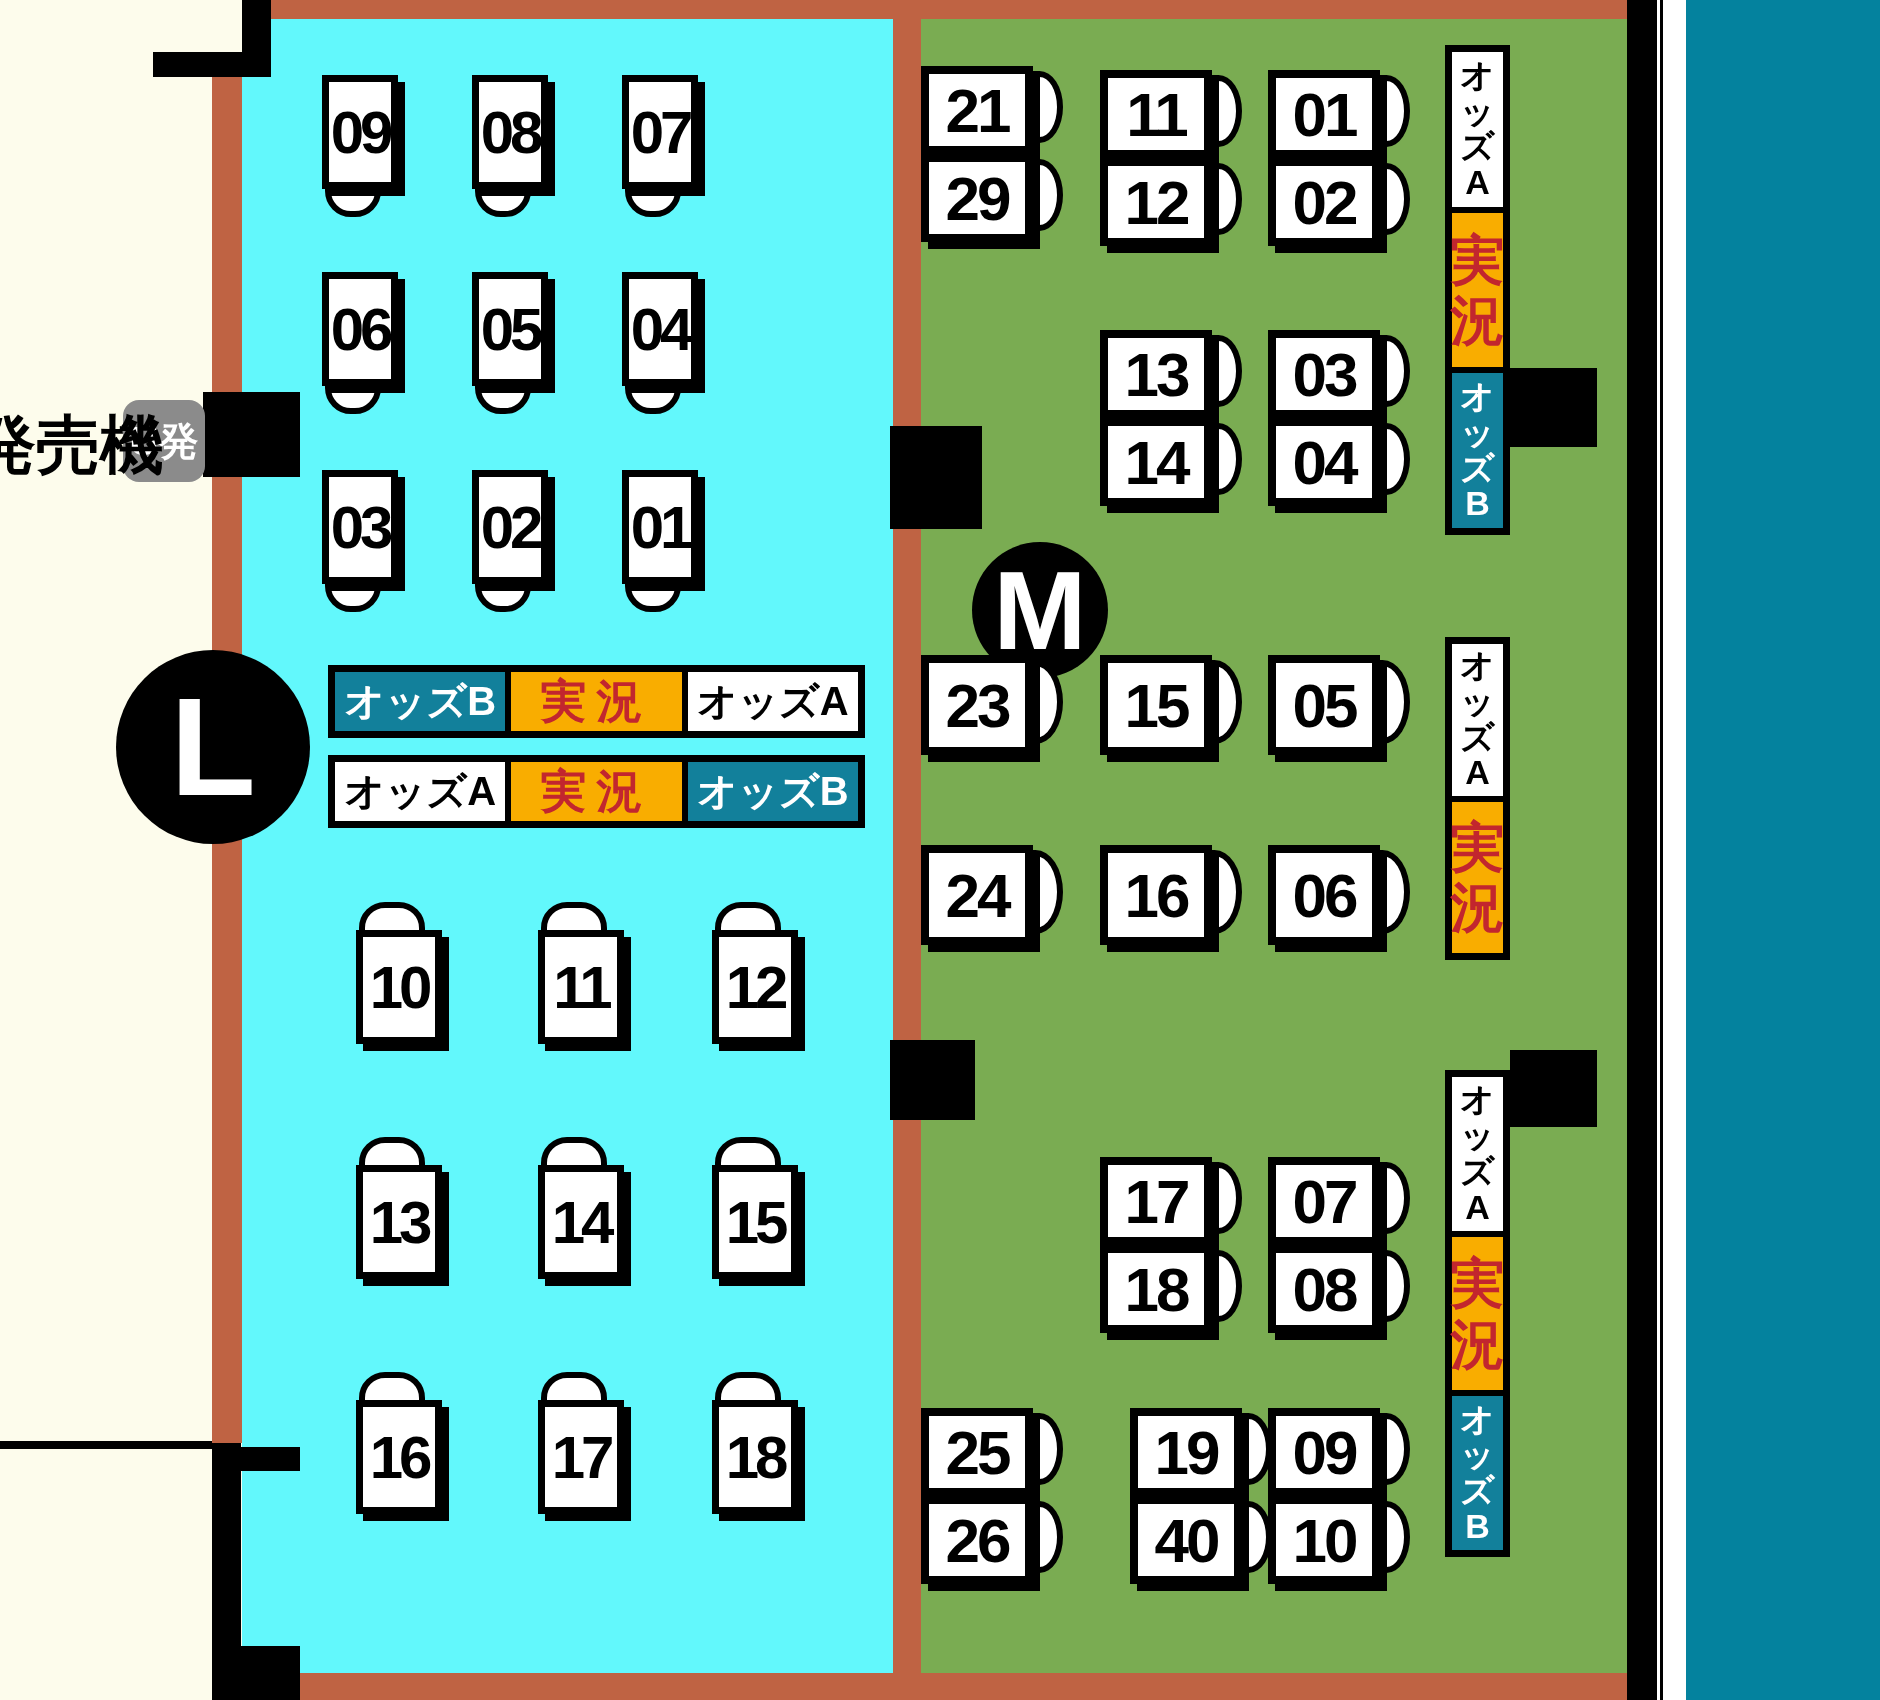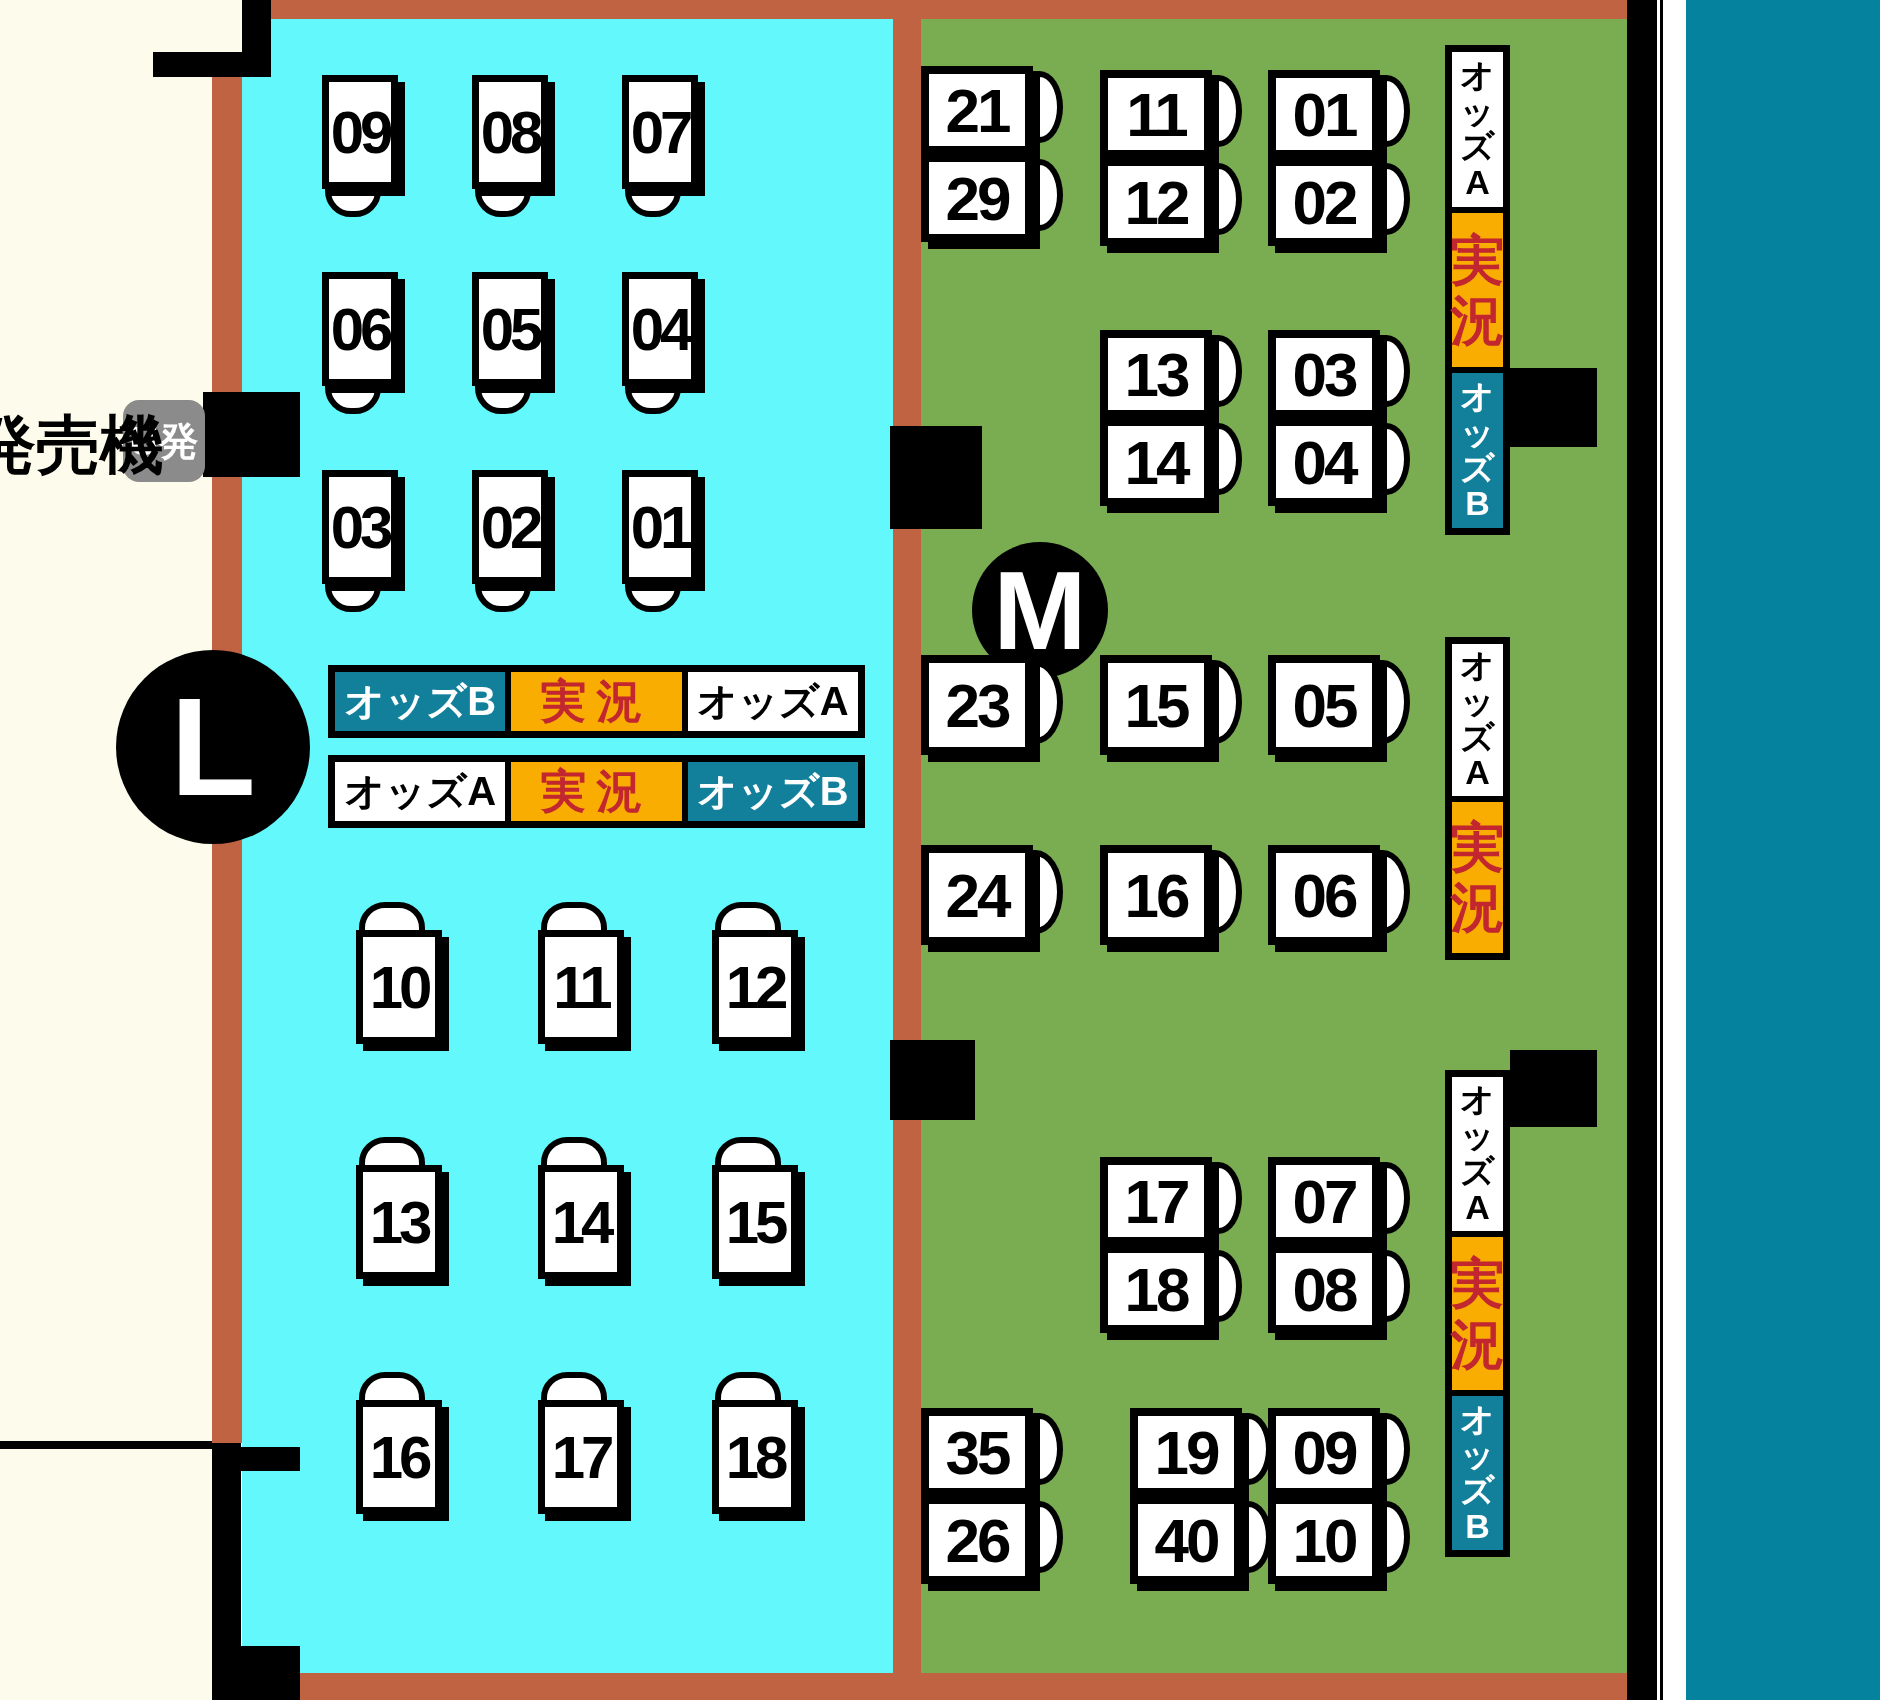--- a/index.html
+++ b/index.html
@@ -380,21 +380,21 @@
           <div class="g-stand"></div>
           <div class="g-box">
             <span>08</span>
           </div>
         </div>
       </div>
       <div class="gmark" style="left: 921px; top: 1408px; width: 142px;">
         <div class="g-unit" style="height: 88px;">
           <div class="g-stand"></div>
           <div class="g-box">
-            <span>35</span>
+            <span>25</span>
           </div>
         </div>
         <div class="g-unit" style="height: 88px;">
           <div class="g-stand"></div>
           <div class="g-box">
             <span>26</span>
           </div>
         </div>
       </div>
       <div class="gmark" style="left: 1100px; top: 1408px; width: 142px; align-items: flex-end;">

